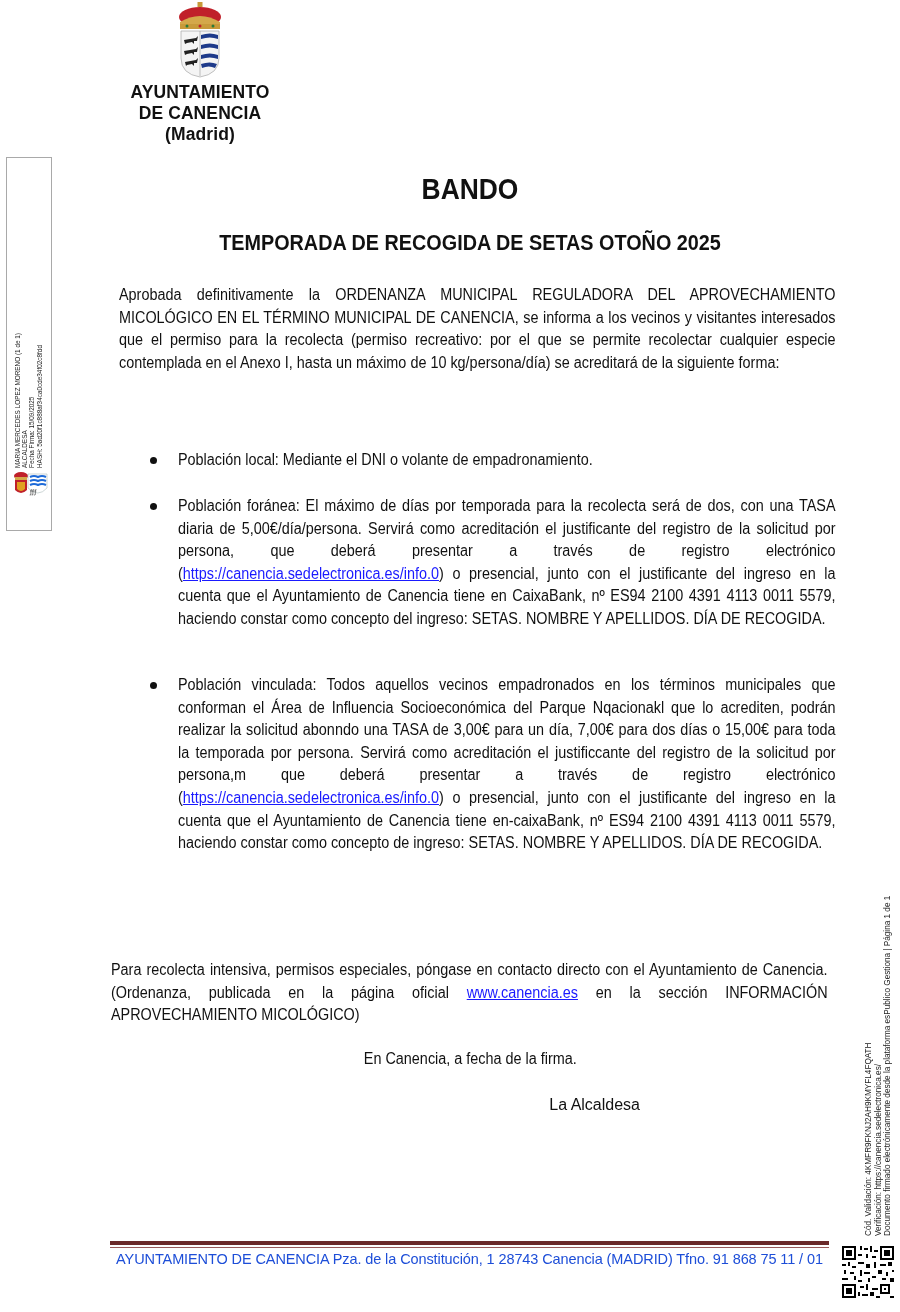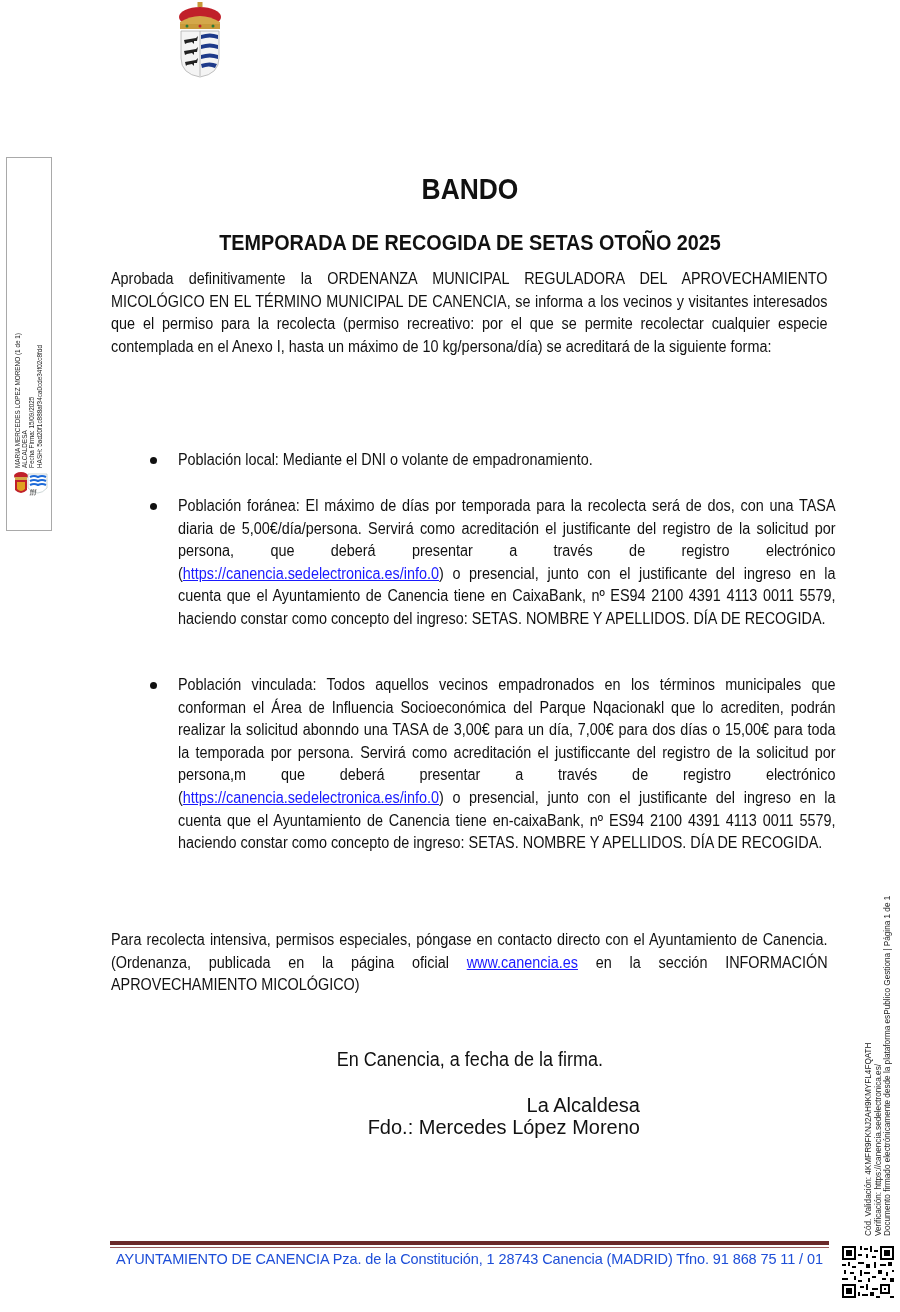--- a/index.html
+++ b/index.html
@@ -31,35 +31,35 @@
 
   
   .title { position: absolute; left: 0; width: 940px; text-align: center; font-weight: bold;
            font-family: "Liberation Sans", sans-serif; transform: scaleX(0.88); transform-origin: 470px 0; }
   .title-main { top: 172px; font-size: 30px; }
   .title-sub { top: 230px; font-size: 22.5px; }
 
   
   .body-text { position: absolute; left: 111px; width: 716px; font-size: 16px; line-height: 22.6px;
                text-align: justify; }
-  .p-intro { top: 268px; }
-  .p-closing { top: 929px; }
+  .p-intro { top: 284px; margin-left: 8px; }
+  .p-closing { top: 959px; }
 
   .bullets { position: absolute; left: 111px; width: 716px; margin: 8px; padding: 0; list-style: none; }
   .bullets li { position: relative; padding-left: 59px; font-size: 16px; line-height: 22.6px;
                 text-align: justify; }
   .bullets li .dot { position: absolute; left: 31px; top: 8px; width: 7px; height: 7px;
                      background: #111; border-radius: 50%; }
   .b1 { top: 441px; }
   .b2 { top: 487px; }
   .b3 { top: 666px; }
 
   a.link { color: #1a1aff; text-decoration: underline; }
 
-  .signoff { position: absolute; left: 300px; width: 340px; text-align: center; font-size: 20px;
+  .signoff { position: absolute; left: 300px; width: 340px; text-align: center; font-size: 16px;
              line-height: 22px; }
   .so1 { top: 1048px; }
   .so2 { top: 1094px; text-align: right; }
 
   
   .condensed { display: inline-block; transform: scaleX(0.9); transform-origin: left top; width: 111.2%; }
 
   
   .footer-line-thick { position: absolute; left: 110px; top: 1241px; width: 719px; height: 4px; background: #6b2a2a; }
   .footer-line-thin { position: absolute; left: 110px; top: 1247px; width: 719px; height: 1px; background: #9a5a5a; }
@@ -86,20 +86,25 @@
 
       <path d="M24 33 Q33 30 41 33 L41 37 Q33 34 24 37 Z" fill="#1e3a8a"></path>
       <path d="M24 43 Q33 40 41 43 L41 47 Q33 44 24 47 Z" fill="#1e3a8a"></path>
       <path d="M24 53 Q33 50 41 53 L41 57 Q33 54 24 57 Z" fill="#1e3a8a"></path>
       <path d="M24 62 Q33 59 40 62 L38 66 Q32 63 25 66 Z" fill="#1e3a8a"></path>
 
       <path d="M7 38 L19 36 L21 34 L20 39 L17 39 L17 42 L15 40 L10 41 L8 42 Z" fill="#222"></path>
       <path d="M7 49 L19 47 L21 45 L20 50 L17 50 L17 53 L15 51 L10 52 L8 53 Z" fill="#222"></path>
       <path d="M8 60 L19 58 L21 56 L20 61 L17 61 L17 64 L15 62 L10 63 L9 64 Z" fill="#222"></path>
     </svg>
+  </div>
+  <div class="org-name">
+    <div>AYUNTAMIENTO</div>
+    <div>DE CANENCIA</div>
+    <div>(Madrid)</div>
   </div>
 </div>
 
 <div class="sig-box">
   <div class="sig-text">
     <div class="rot">
       <div>MARIA MERCEDES LOPEZ MORENO (1 de 1)</div>
       <div>ALCALDESA</div>
       <div>Fecha Firma: 15/09/2025</div>
       <div>HASH: 5ad20f1c888af34ca0cde34f02c8fdd</div>
@@ -156,21 +161,20 @@
   <span class="condensed">
     <span>Para recolecta intensiva, permisos especiales, póngase en contacto directo con el Ayuntamiento de Canencia. (Ordenanza, publicada en la página oficial </span><a class="link" href="#">www.canencia.es</a><span> en la sección INFORMACIÓN APROVECHAMIENTO MICOLÓGICO)</span>
   </span>
 </div>
 
 <div class="signoff so1">
   <span class="condensed" style="transform-origin: center top; width:auto;">En Canencia, a fecha de la firma.</span>
 </div>
 <div class="signoff so2">
   <div>La Alcaldesa</div>
-  <div>Fdo.: Mercedes López Moreno</div>
 </div>
 
 <div class="validation">
   <div class="rot">
     <div>Cód. Validación: 4KMFR9FKNJ2AH9KMYFL4FQATH</div>
     <div>Verificación: https://canencia.sedelectronica.es/</div>
     <div>Documento firmado electrónicamente desde la plataforma esPublico Gestiona | Página 1 de 1</div>
   </div>
 </div>
 

